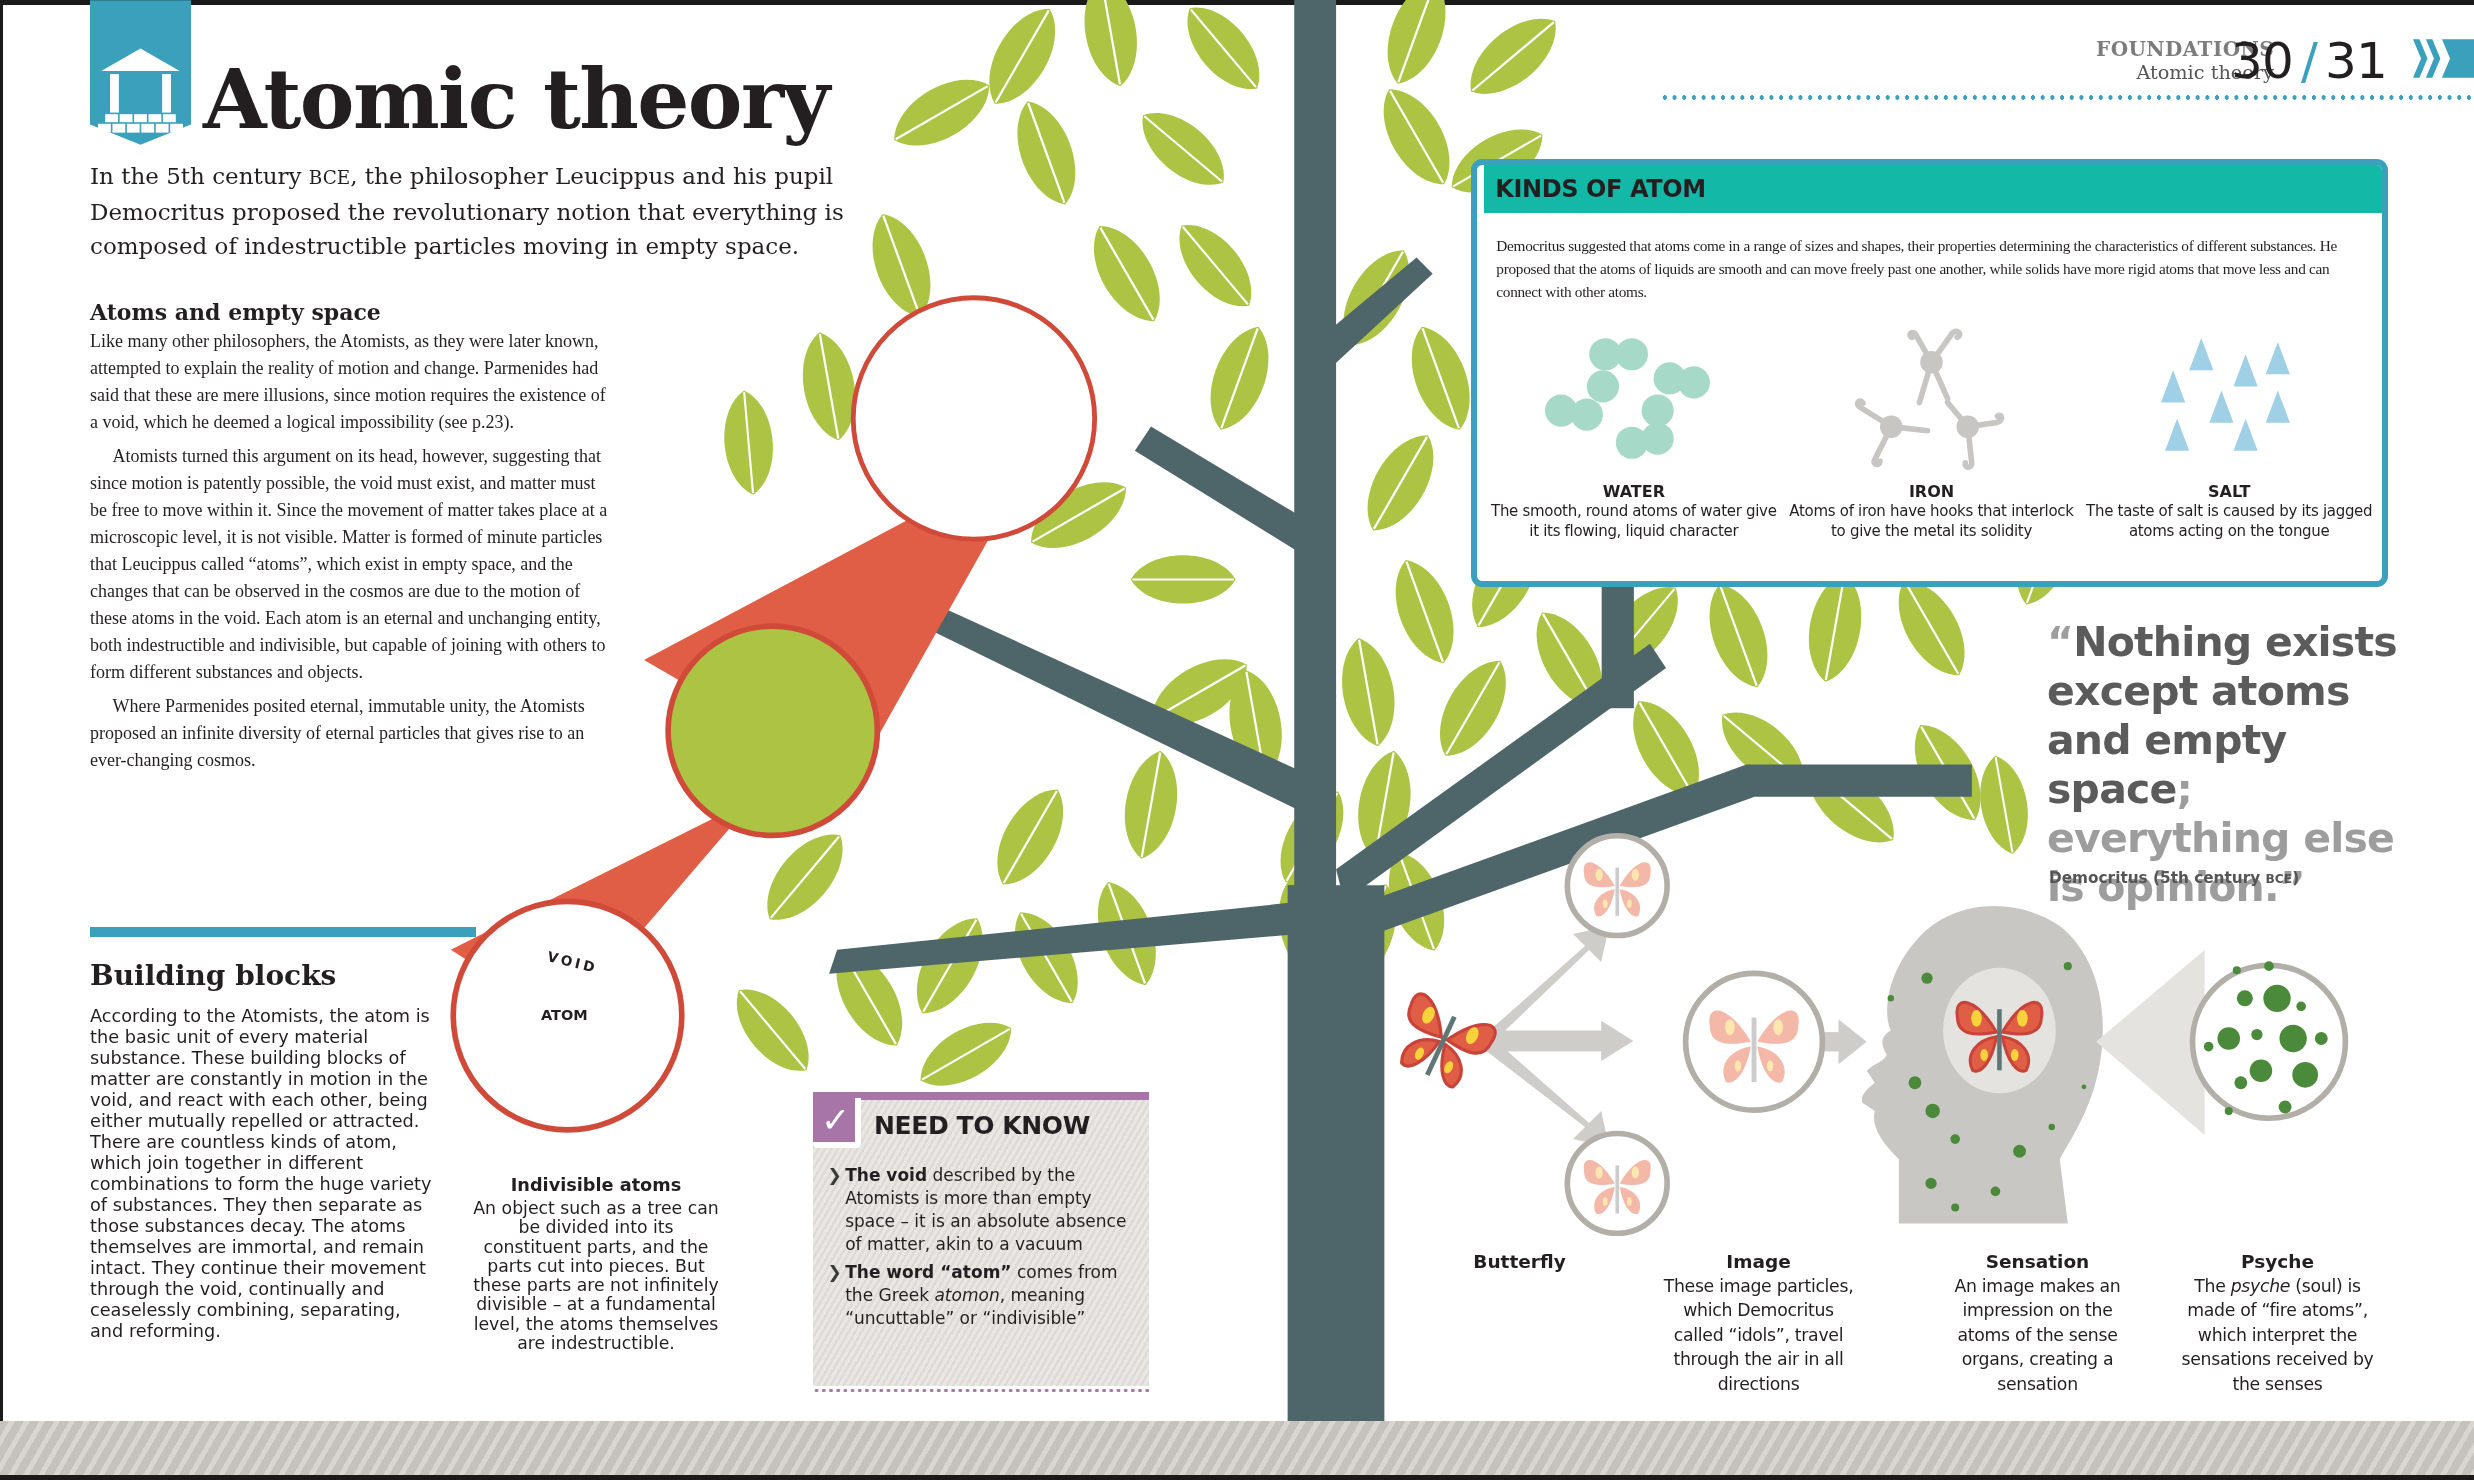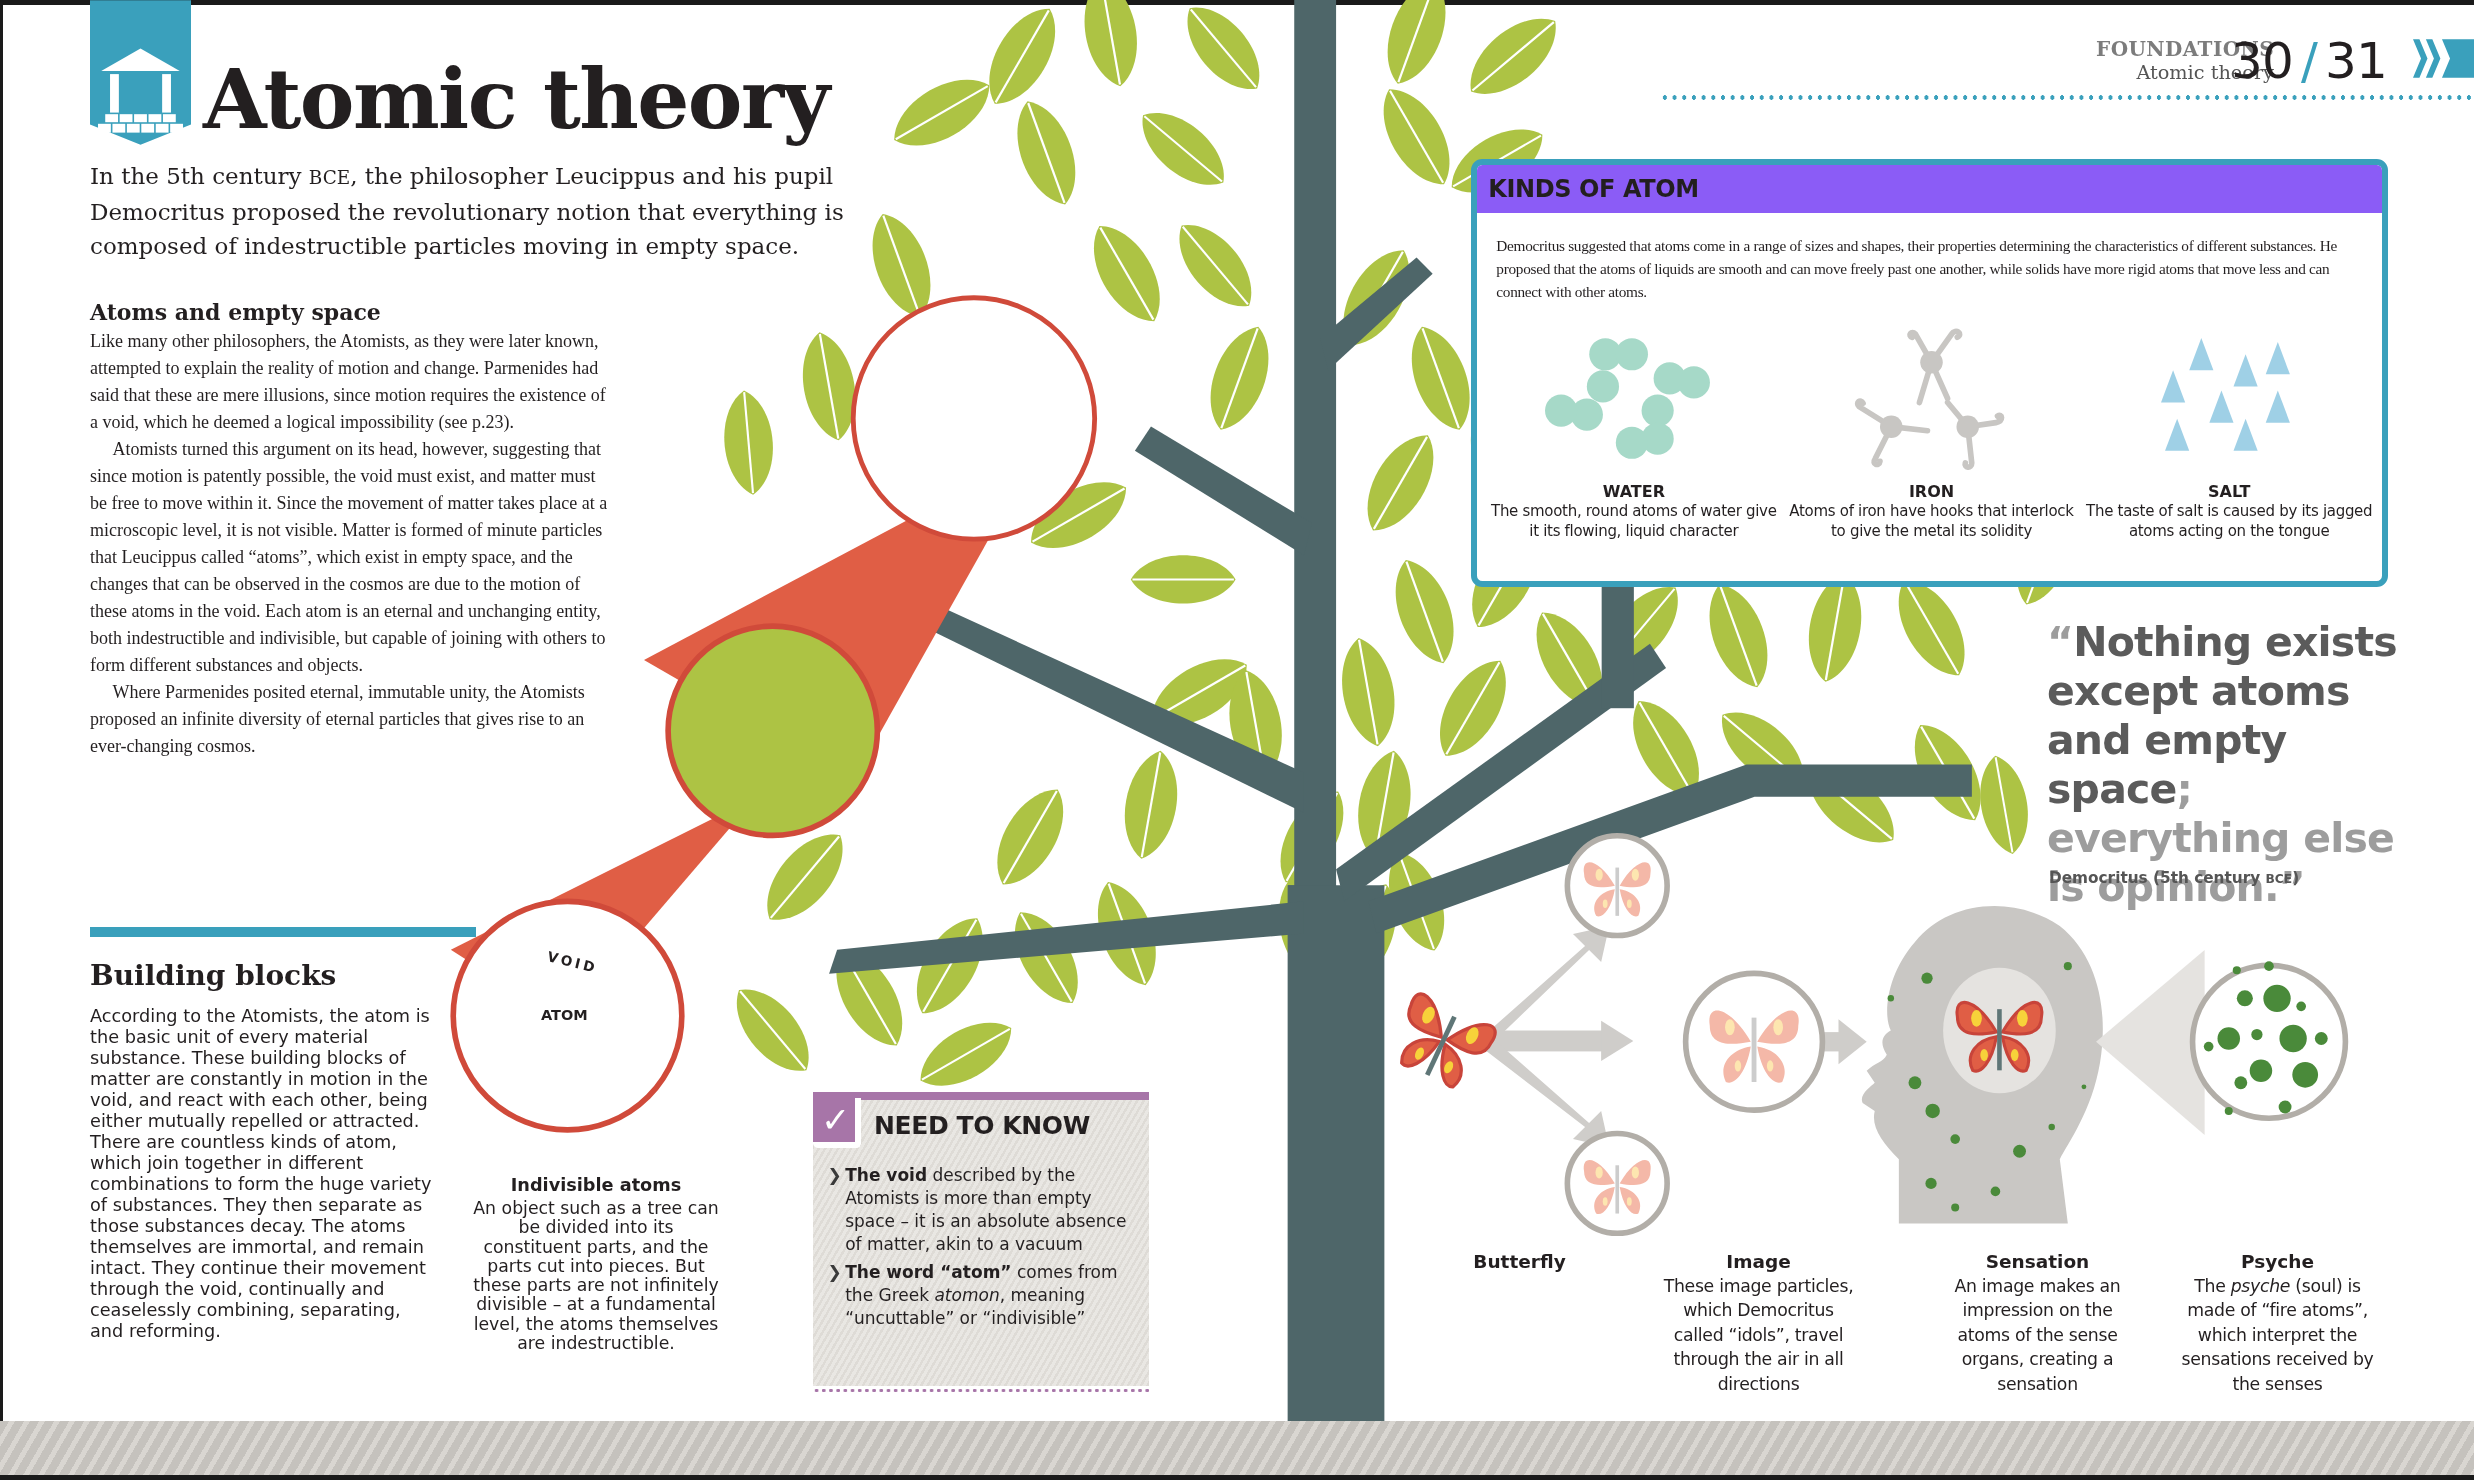--- a/index.html
+++ b/index.html
@@ -27,21 +27,21 @@
   .pagenum .slash { color:#3aa0bc; margin:0 8px; }
   .chevrons { left:2413px; top:39px; width:62px; height:39px; }
   .dotted-rule { left:1660px; top:95px; width:814px; height:4.8px;
     background-image: radial-gradient(circle, #3aa0bc 2.1px, transparent 2.4px); background-size:9.7px 4.8px; background-repeat:repeat-x; }
 
   
   .h-sub { font-family:"DejaVu Serif", serif; font-weight:bold; color:#231f20; }
   .atoms-head { left:90px; top:299px; font-size:22px; }
   .atoms-body { left:90px; top:328px; width:523px; font-family:Liberation Serif, serif; font-size:18px; line-height:27px; color:#231f20; }
   .atoms-body p { text-indent:0; }
-  .atoms-body p + p { text-indent:22.5px; }
+  .atoms-body p + p { text-indent:22.5px;margin-top:7px; }
 
   .blue-rule { left:90px; top:927px; width:386px; height:9.7px; background:#3aa0bc; }
   .bb-head { left:90px; top:959px; font-size:28px; }
   .bb-body { left:90px; top:1006px; width:346px; font-family:"DejaVu Sans", sans-serif; font-size:17.7px; line-height:21px; color:#231f20; }
 
   .ind-title { left:467px; top:1175px; width:258px; text-align:center; font-family:"DejaVu Sans", sans-serif; font-weight:bold; font-size:17.7px; }
   .ind-body { left:467px; top:1199px; width:258px; text-align:center; font-family:"DejaVu Sans", sans-serif; font-size:17.3px; line-height:19.3px; }
 
   
   .ntk { left:813px; top:1092px; width:336px; height:294px;
@@ -52,21 +52,21 @@
   .ntk-tab { position:absolute; left:0; top:-1.6px; width:48px; height:50px; background:#a775a8; border-radius:0 0 4.8px 4.8px; border-right:6.4px solid #fff; border-bottom:6.4px solid #fff; }
   .ntk-check { position:absolute; left:8px; top:1.6px; font-size:35px; color:#fff; font-family:"DejaVu Sans", sans-serif; font-weight:bold; }
   .ntk-title { position:absolute; left:61px; top:11.3px; font-family:"DejaVu Sans", sans-serif; font-weight:bold; font-size:25px; color:#231f20; letter-spacing:-0.4px; }
   .ntk-list { position:absolute; left:14.5px; top:64px; width:314px; list-style:none; font-family:"DejaVu Sans", sans-serif; font-size:17px; line-height:23px; color:#231f20; }
   .ntk-list li { position:relative; padding-left:17.7px; margin-bottom:4.8px; }
   .ntk-list li .bullet { position:absolute; left:0; top:0; font-weight:bold; color:#3a3a3a; }
   .ntk-list b { font-weight:bold; }
 
   
   .koa { left:1471px; top:159px; width:917px; height:428px; border:6.4px solid #3aa0bc; border-radius:11.3px; background:#fff; overflow:hidden; }
-  .koa-head { position:absolute; left:0; top:0; width:100%; height:48px; background:#8b5cf6; }
+  .koa-head { position:absolute; left:7px; top:0; width:100%; height:48px; background:#14b8a6; }
   .koa-title { position:absolute; left:11.3px; top:9.7px; font-family:"DejaVu Sans", sans-serif; font-weight:bold; font-size:24px; color:#231f20; letter-spacing:-0.4px; }
   .koa-desc { position:absolute; left:19.3px; top:69px; width:877px; font-family:Liberation Serif, serif; font-size:15.3px; line-height:23px; color:#231f20; letter-spacing:-0.3px; }
   .koa-items { position:absolute; left:8px; top:161px; width:893px; display:flex; }
   .koa-item { flex:1; text-align:center; }
   .koa-icon { height:145px; display:flex; align-items:center; justify-content:center; }
   .koa-name { font-family:"DejaVu Sans", sans-serif; font-weight:bold; font-size:16px; margin-top:11.3px; }
   .koa-cap { font-family:"DejaVu Sans", sans-serif; font-size:15px; line-height:20px; letter-spacing:-0.3px; }
 
   
   .quote { left:2047px; top:618px; width:378px; font-family:"DejaVu Sans", sans-serif; font-weight:bold; font-size:41px; line-height:49px; letter-spacing:-0.8px; }

